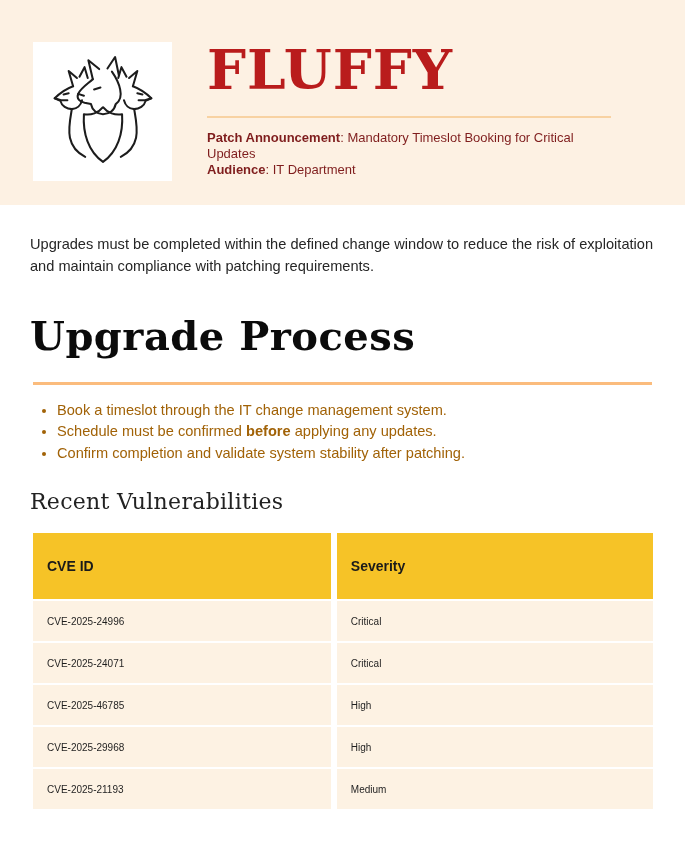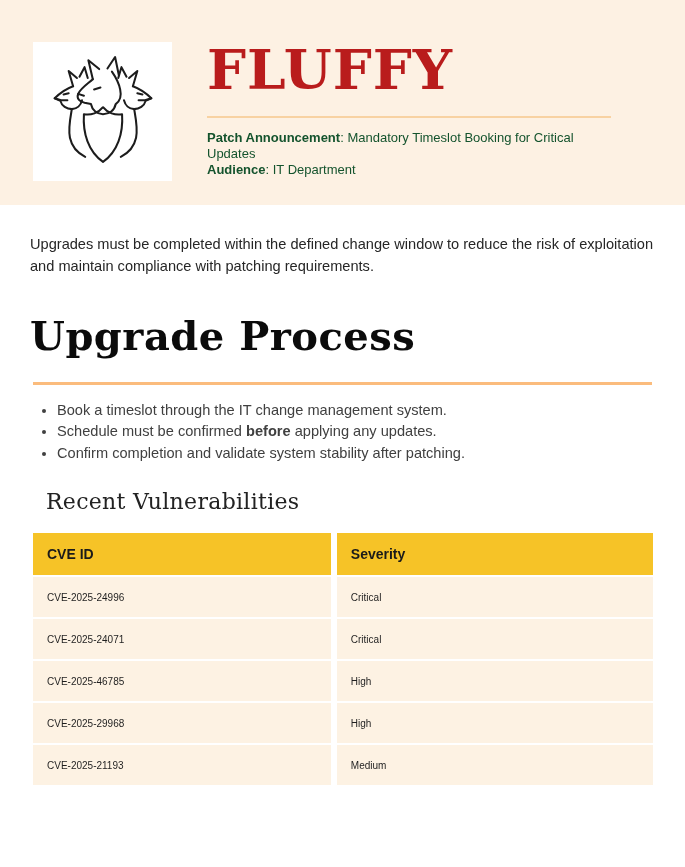--- a/index.html
+++ b/index.html
@@ -19,44 +19,44 @@
     display:flex; align-items:center; justify-content:center;
   }
   .logo-box svg { width:128px; height:124px; }
   .hero-right { width:404px; }
   .title {
     font-family:"DejaVu Serif",serif; font-weight:700;
     font-size:55px; line-height:1.02; margin:0; color:#b91c1c; letter-spacing:1px;
   }
   .rule { border:0; }
   .rule-light { height:2px; background:var(--rule-light,#f8d2a2); margin:18px 0 12px; }
-  .meta { font-size:13px; line-height:1.22; margin:0; color:#14532d; }
+  .meta { font-size:13px; line-height:1.22; margin:0; color:#7f1d1d; }
   .meta b { font-weight:700; }
 
   
   .content { padding:6px 30px 0; }
   .content p.body-text { font-size:14.6px; line-height:22.4px; margin:22px 0; }
   h2.process {
     font-family:"DejaVu Serif",serif; font-weight:700;
     font-size:40px; margin:34px 0 11px; color:#0b0b0b; letter-spacing:.5px;
   }
   .rule-orange { height:3px; background:var(--rule-orange,#fbbc7d); margin:23px 3px 15px; }
   ul.steps { margin:0 0 6px; padding-left:27px; }
-  ul.steps li { font-size:14.6px; line-height:21.4px; color:#404040; }
+  ul.steps li { font-size:14.6px; line-height:21.4px; color:#a16207; }
   h3.vuln {
     font-family:"DejaVu Serif",serif; font-weight:400;
-    font-size:22px; margin:25px 16px 19px; color:#222222; letter-spacing:.3px;
+    font-size:22px; margin:25px 0 19px; color:#222222; letter-spacing:.3px;
   }
 
   
   table.cve { width:620px; margin-left:3px; border-collapse:separate; border-spacing:0; }
   table.cve th {
     background:var(--table-header-bg,#f6c327); text-align:left;
     font-size:14px; font-weight:700; color:#1a1a1a;
-    height:42px; padding:0 14px; border-bottom:2px solid #ffffff;
+    height:42px; padding:12px 14px; border-bottom:2px solid #ffffff;
   }
   table.cve td {
     background:var(--table-row-bg,#fdf2e3);
     font-size:10px; color:#1f1f1f;
     height:40px; padding:0 14px; border-bottom:2px solid #ffffff;
   }
   table.cve th:first-child, table.cve td:first-child {
     width:49%; border-right:6px solid #ffffff;
   }
 </style>

